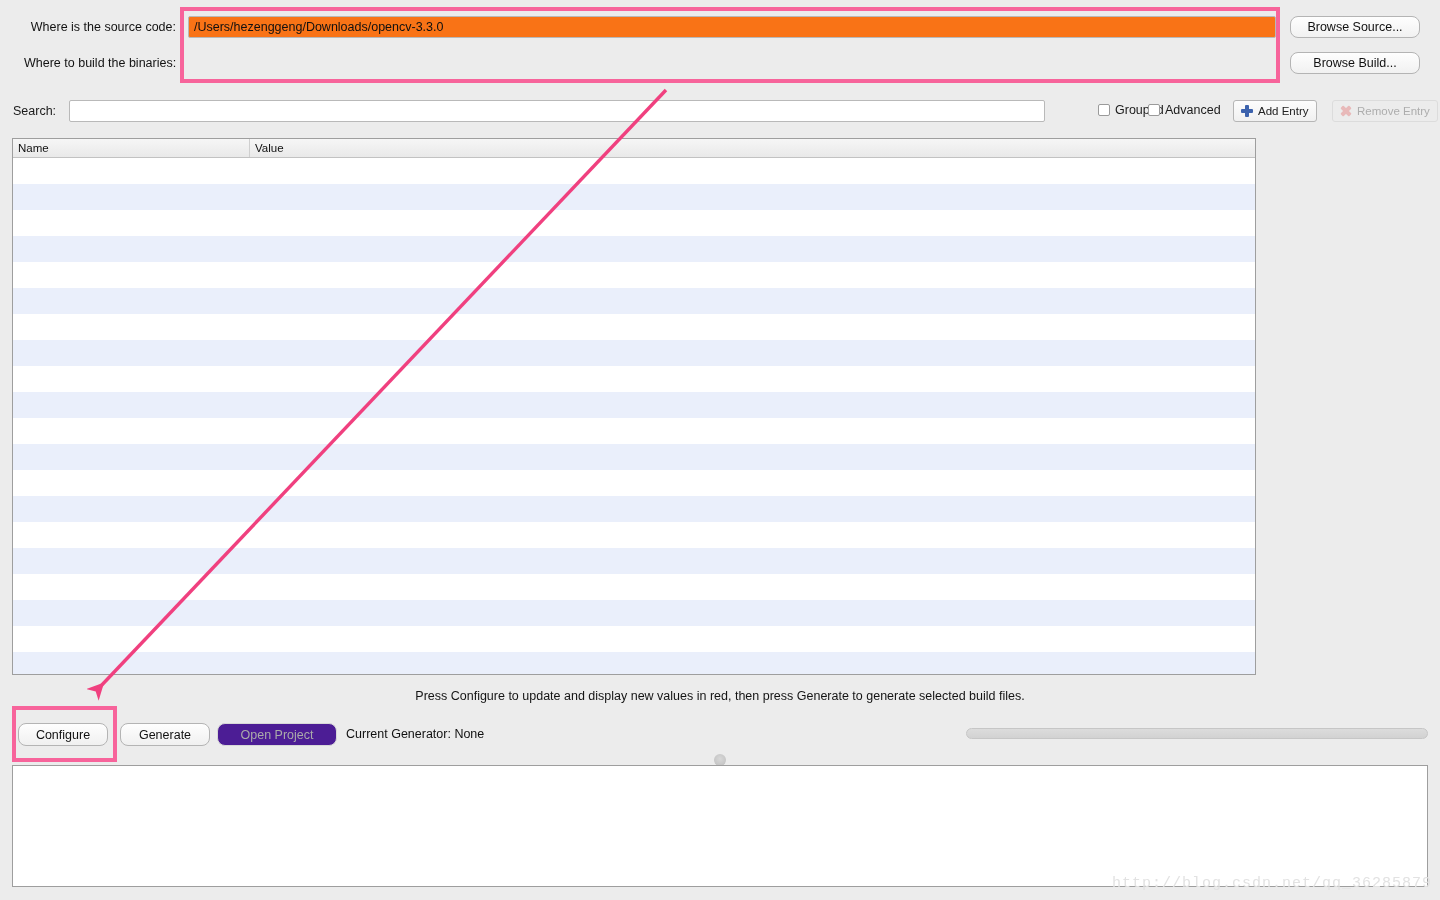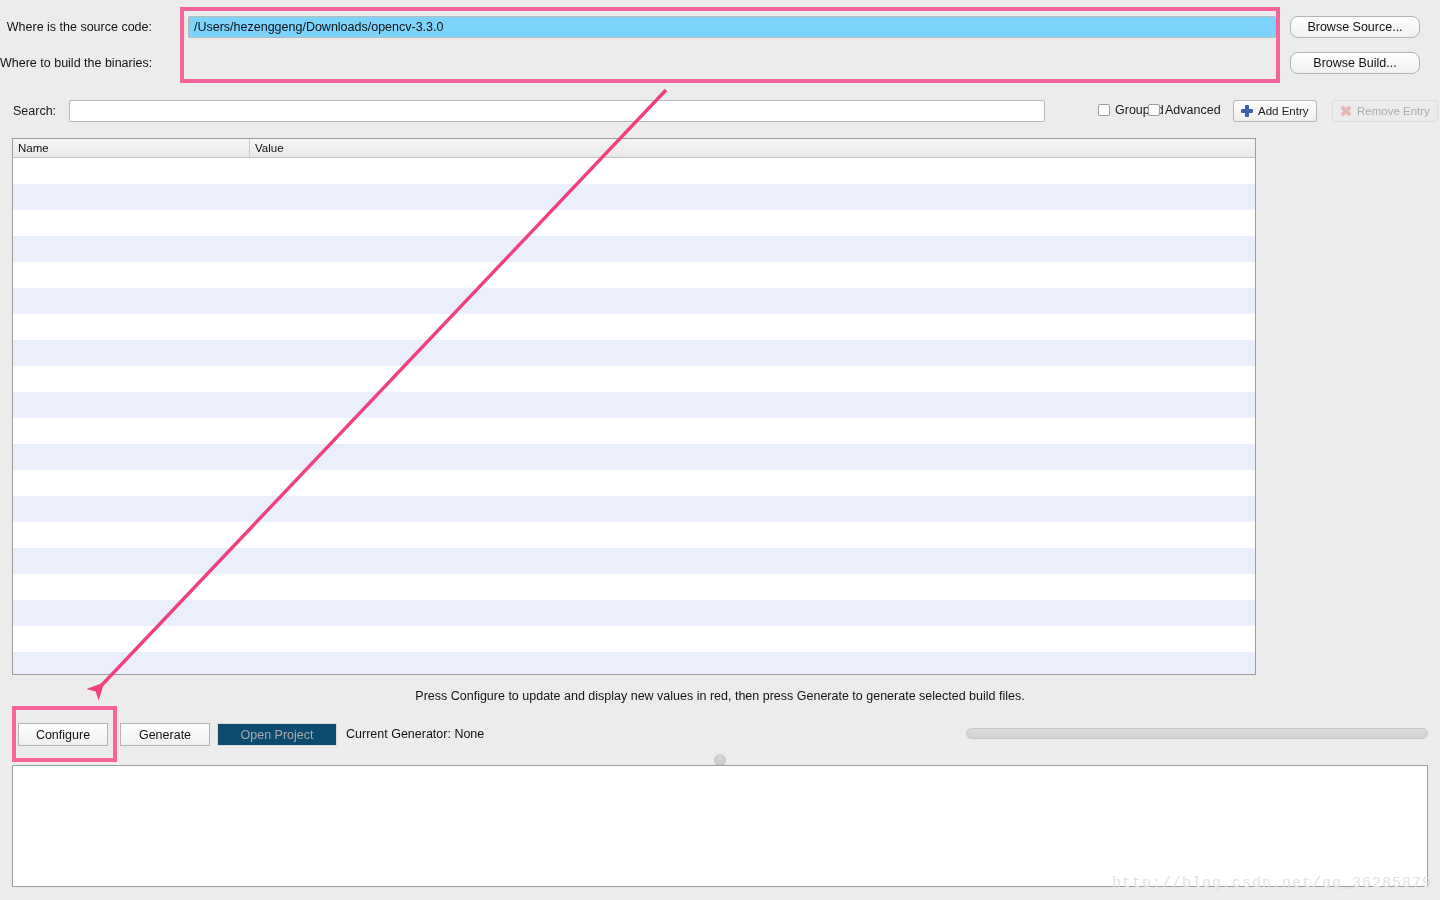--- a/index.html
+++ b/index.html
@@ -31,25 +31,26 @@
   #row-build  { top: 50px; }
 
   .path-label {
     width: 160px;
     text-align: right;
     padding-right: 8px;
     font-size: 12.5px;
     color: #121212;
     box-sizing: border-box;
     white-space: nowrap;
+    margin-left: 24px;
   }
 
   .path-field {
     height: 22px;
-    background: #7dd3fc;
+    background: #f97316;
     border: 1px solid #b9b9b9;
     border-radius: 2px;
     display: flex;
     align-items: center;
     box-sizing: border-box;
     font-size: 12.5px;
     color: #101010;
     padding: 0 5px;
     overflow: hidden;
     white-space: nowrap;
@@ -294,36 +295,36 @@
     top: 723px;
     left: 0;
     width: 1440px;
     height: 24px;
   }
   .action-btn {
     position: absolute;
     top: 0;
     height: 23px;
     border: 1px solid #b4b4b4;
-    border-radius: 0;
+    border-radius: 8px;
     background: linear-gradient(#fefefe, #f0f0f0);
     display: flex;
     align-items: center;
     justify-content: center;
     font-size: 12.5px;
     color: #111;
     box-sizing: border-box;
   }
   #btn-configure { left: 18px; width: 90px; }
   #btn-generate  { left: 120px; width: 90px; }
   #btn-open-project {
     left: 217px;
     width: 120px;
     color: #aaaaaa;
-    background: #0c4a6e;
+    background: #4c1d95;
     border-color: #d8d8d8;
   }
   #current-generator {
     position: absolute;
     left: 346px;
     top: 4px;
     font-size: 12.5px;
     color: #111;
   }
   #progress-bar {

